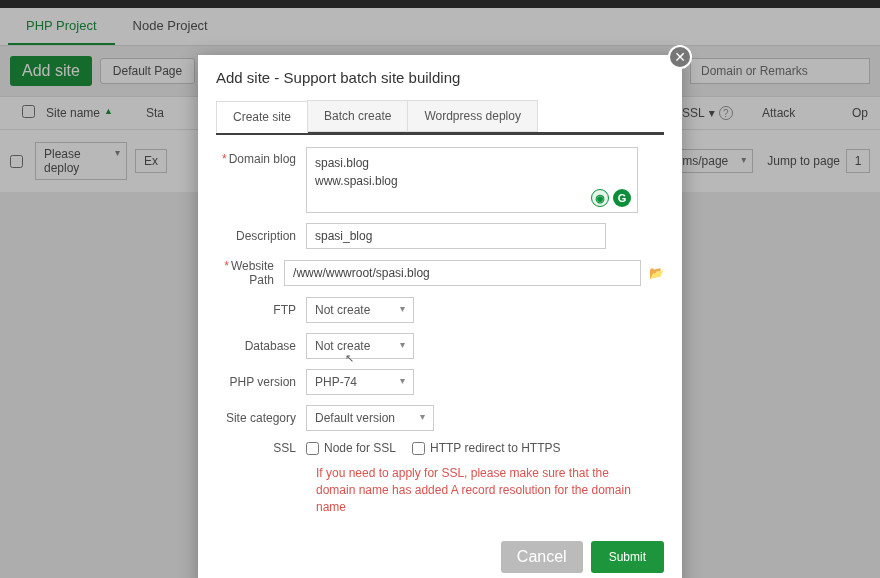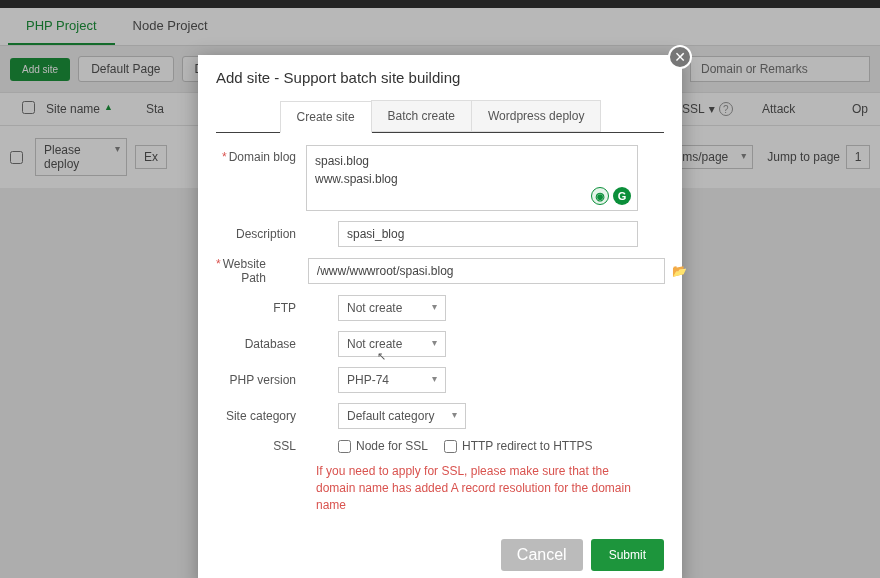--- a/index.html
+++ b/index.html
@@ -5,21 +5,21 @@
 * { box-sizing: border-box; margin: 0; padding: 0; font-family: -apple-system, Arial, sans-serif; }
 body { width: 880px; height: 578px; background: #f0f0f0; overflow: hidden; position: relative; }
 
 
 .topbar { height: 8px; background: #333; }
 .tabs-bg { background: #fff; padding: 0 8px; border-bottom: 1px solid #e0e0e0; display: flex; }
 .tab-bg { padding: 10px 18px; font-size: 13px; color: #555; cursor: pointer; border-bottom: 2px solid transparent; }
 .tab-bg.active { color: #1d953c; border-bottom-color: #1d953c; }
 
 .toolbar-bg { padding: 10px; display: flex; align-items: center; gap: 8px; }
-.btn-green { background: #1d953c; color: #fff; border: none; padding: 6px 12px; border-radius: 3px; font-size: 10px; cursor: pointer; }
+.btn-green { background: #1d953c; color: #fff; border: none; padding: 6px 12px; border-radius: 3px; font-size: 16px; cursor: pointer; }
 .btn-default { background: #fff; border: 1px solid #ccc; padding: 5px 12px; border-radius: 3px; font-size: 12px; color: #555; cursor: pointer; }
 .search-bg { margin-left: auto; border: 1px solid #ccc; background: #fff; padding: 5px 10px; width: 180px; font-size: 12px; color: #999; }
 
 .tablehead { display: flex; align-items: center; padding: 8px 10px; background: #fff; border-top: 1px solid #e5e5e5; border-bottom: 1px solid #e5e5e5; font-size: 12px; color: #555; }
 .th { padding: 0 12px; }
 .th.check { width: 24px; }
 .th.site { width: 100px; display: flex; align-items: flex-start; gap: 4px; }
 .th.status { width: 120px; }
 .th.spacer { flex: 1; }
 .th.ssl { width: 80px; display: flex; align-items: center; gap: 4px; }
@@ -38,26 +38,26 @@
 .jump { margin-left: 14px; }
 .pagebox { border: 1px solid #ccc; background: #fff; width: 24px; text-align: center; padding: 4px 0; margin-left: 6px; }
 
 
 .overlay { position: absolute; inset: 0; background: rgba(0,0,0,0.28); display: flex; justify-content: center; align-items: flex-start; padding-top: 55px; }
 .modal { position: relative; background: #fff; width: 484px; box-shadow: 0 3px 18px rgba(0,0,0,0.3); }
 .close { position: absolute; top: -10px; right: -10px; width: 24px; height: 24px; background: #777; color: #fff; border-radius: 50%; display: flex; align-items: center; justify-content: center; font-size: 14px; cursor: pointer; border: 2px solid #fff; }
 .modal-title { padding: 14px 18px; font-size: 15px; color: #333; }
 .modal-body { padding: 0 18px 14px; }
 
-.inner-tabs { display: flex; border-bottom: 1px solid #404040; margin-bottom: 12px; justify-content: center; }
+.inner-tabs { display: flex; border-bottom: 3px solid #404040; margin-bottom: 12px; }
 .inner-tab { padding: 8px 16px; font-size: 12px; color: #555; background: #f5f5f5; border: 1px solid #ddd; margin-right: -1px; cursor: pointer; }
 .inner-tab.active { background: #fff; border-bottom: 1px solid #fff; position: relative; top: 1px; }
 
 .form-row { display: flex; align-items: flex-start; margin-bottom: 10px; font-size: 12px; color: #555; }
-.form-row.center { align-items: center; gap: 32px; }
+.form-row.center { align-items: center; }
 .form-label { width: 90px; text-align: right; padding-right: 10px; padding-top: 5px; }
 .form-label.center { padding-top: 0; }
 .req { color: #d9534f; margin-right: 2px; }
 .form-ctrl { flex: 1; }
 
 .textarea { border: 1px solid #ccc; padding: 6px 8px; width: 332px; min-height: 66px; font-size: 12px; color: #444; position: relative; line-height: 1.5; }
 .icon-pair { position: absolute; bottom: 5px; right: 6px; display: flex; gap: 4px; }
 .icon-pair span { width: 18px; height: 18px; border-radius: 50%; display: inline-flex; align-items: center; justify-content: center; font-size: 11px; font-weight: bold; }
 .icon-gl { background: #e6f4ea; color: #0b8f3a; border: 1px solid #0b8f3a; }
 .icon-gc { background: #0b8f3a; color: #fff; }
@@ -181,21 +181,21 @@
       <div class="form-row center">
         <div class="form-label center">PHP version</div>
         <div class="form-ctrl">
             <div class="dropdown">PHP-74</div>
           </div>
       </div>
 
       <div class="form-row center">
         <div class="form-label center">Site category</div>
         <div class="form-ctrl">
-            <div class="dropdown" style="width:128px">Default category</div>
+            <div class="dropdown" style="width:128px">Default version</div>
           </div>
       </div>
 
       <div class="form-row center">
         <div class="form-label center">SSL</div>
         <div class="form-ctrl chk-row">
           <label class="chk">
               <input type="checkbox" style="">
               <span>Node for SSL</span>
             </label>

